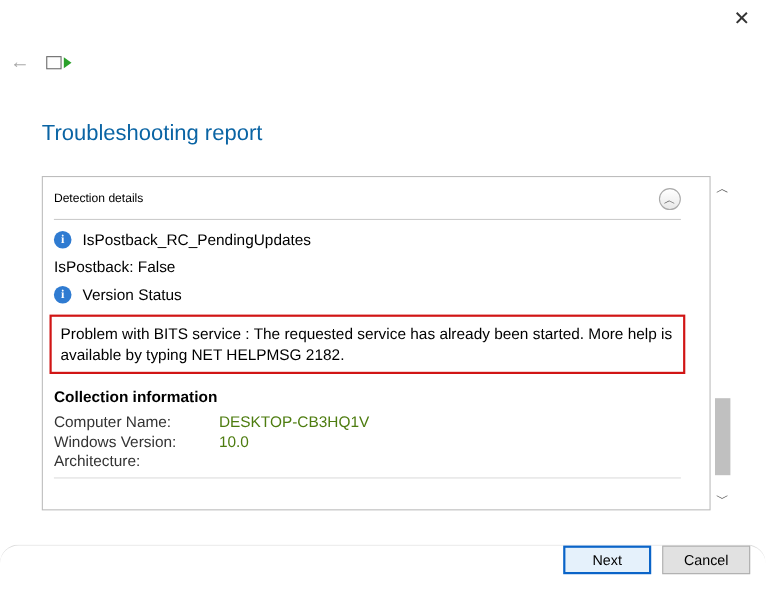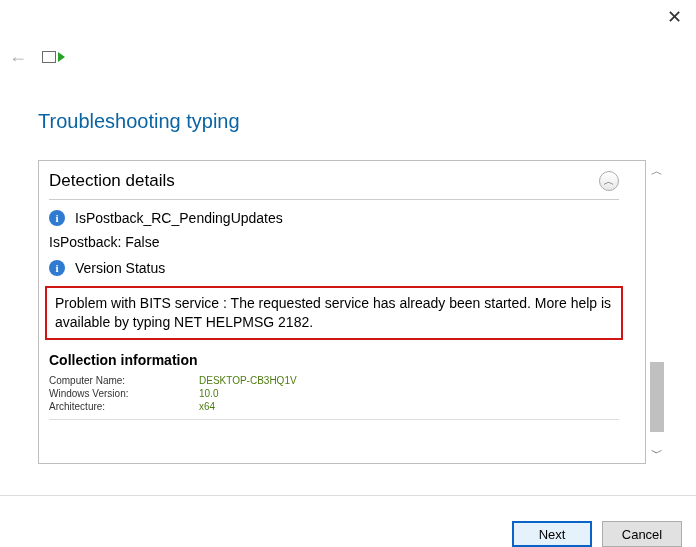--- a/index.html
+++ b/index.html
@@ -49,21 +49,21 @@
     width: 608px; height: 304px;
     border: 1px solid #bdbdbd;
     overflow: hidden;
     padding-right: 16px;
   }
   .section-head {
     display: flex; align-items: center; justify-content: space-between;
     padding: 10px 10px 8px 10px;
   }
   .section-head h2 {
-    margin: 0; font-size: 17px; font-weight: 400;
+    margin: 0; font-size: 11px; font-weight: 400;
   }
   .collapse-btn {
     width: 20px; height: 20px; border: 1px solid #aaa; border-radius: 50%;
     background: linear-gradient(#fff,#e8e8e8);
     display: flex; align-items: center; justify-content: center;
     font-size: 11px; color: #555;
   }
   .hr { border-top: 1px solid #ccc; margin: 0 10px; }
   .row { display: flex; align-items: center; gap: 10px; padding: 10px 10px 0 10px; }
   .info-icon {
@@ -79,21 +79,21 @@
     border: 2px solid #d11515;
     padding: 6px 8px;
     font-size: 14px; line-height: 1.35;
   }
   .collection {
     padding: 6px 10px 0 10px;
   }
   .collection h3 {
     margin: 0 0 6px 0; font-size: 14px; font-weight: 700;
   }
-  .kv { display: flex; font-size: 10px; padding: 1px 0; }
+  .kv { display: flex; font-size: 14px; padding: 1px 0; }
   .kv .k { width: 150px; color: #333; }
   .kv .v { flex: 1; color: #4d7c0f; }
   .kv-hr { border-top: 1px solid #ddd; margin-top: 6px; }
   
   .scroll-v {
     position: absolute; top: 160px; height: 304px; width: 22px;
     left: calc(38px + 608px);
   }
   .scroll-v .sbtn {
     width: 22px; height: 22px; display:flex; align-items:center; justify-content:center;
@@ -104,23 +104,24 @@
   }
   .scroll-v .thumb {
     position:absolute; left:4px; width:14px; top:180px; height:70px;
     background:#c0c0c0;
   }
   .scroll-v .sbtn.down { position:absolute; bottom:0; }
   .footer {
     position: absolute; bottom: 0; left: 0; right: 0;
     border-top: 1px solid #dcdcdc;
     height: 52px;
-    display: flex; align-items: flex-end; justify-content: flex-end;
+    display: flex; align-items: flex-start; justify-content: flex-end;
     gap: 10px; padding: 0 14px;
     background: #fff;
+    border-radius: 17px;
   }
   .btn {
     min-width: 80px; height: 26px;
     border: 1px solid #adadad;
     background: #e1e1e1;
     font-size: 13px; font-family: inherit;
     cursor: default;
   }
   .btn.primary {
     border: 2px solid #0a64c8;
@@ -135,21 +136,21 @@
   <div class="close-x">✕</div>
 
   <div class="header">
     <div class="back-arrow">←</div>
     <div class="wu-icon">
       <div class="box"></div>
         <div class="arrow"></div>
     </div>
   </div>
 
-  <div class="page-title">Troubleshooting typing</div>
+  <div class="page-title">Troubleshooting report</div>
 
   <div class="content-area">
     <div class="section-head">
       <h2>Detection details</h2>
       <div class="collapse-btn">
         <span>︿</span>
       </div>
     </div>
     <div class="hr"></div>
 
@@ -173,21 +174,20 @@
       <div class="kv">
         <div class="k">Computer Name:</div>
         <div class="v">DESKTOP-CB3HQ1V</div>
       </div>
       <div class="kv">
         <div class="k">Windows Version:</div>
         <div class="v">10.0</div>
       </div>
       <div class="kv">
         <div class="k">Architecture:</div>
-        <div class="v">x64</div>
       </div>
       <div class="kv-hr"></div>
     </div>
   </div>
 
   <div class="scroll-v">
     <div class="sbtn">︿</div>
     <div class="track">
       <div class="thumb"></div>
     </div>

